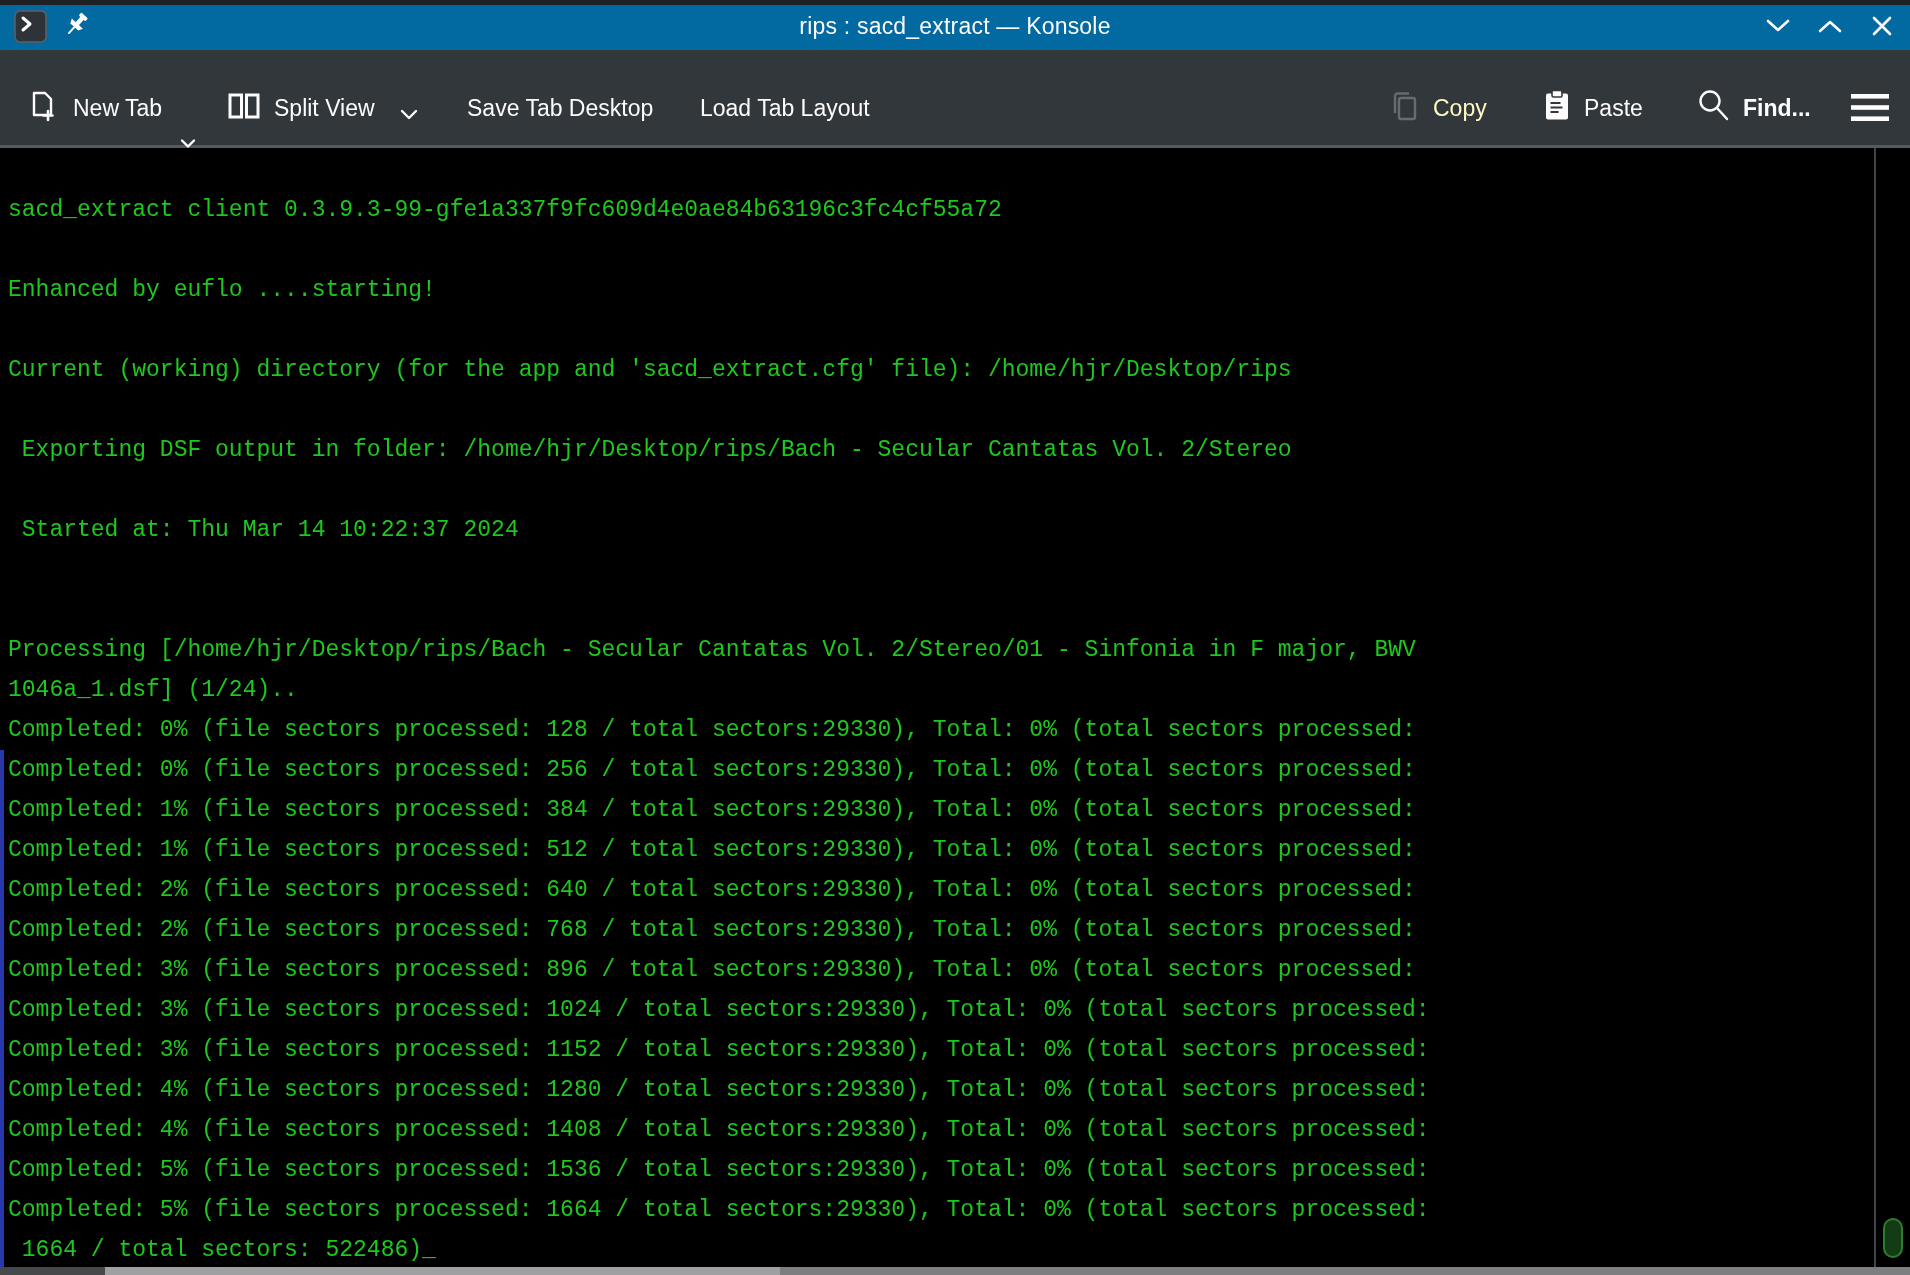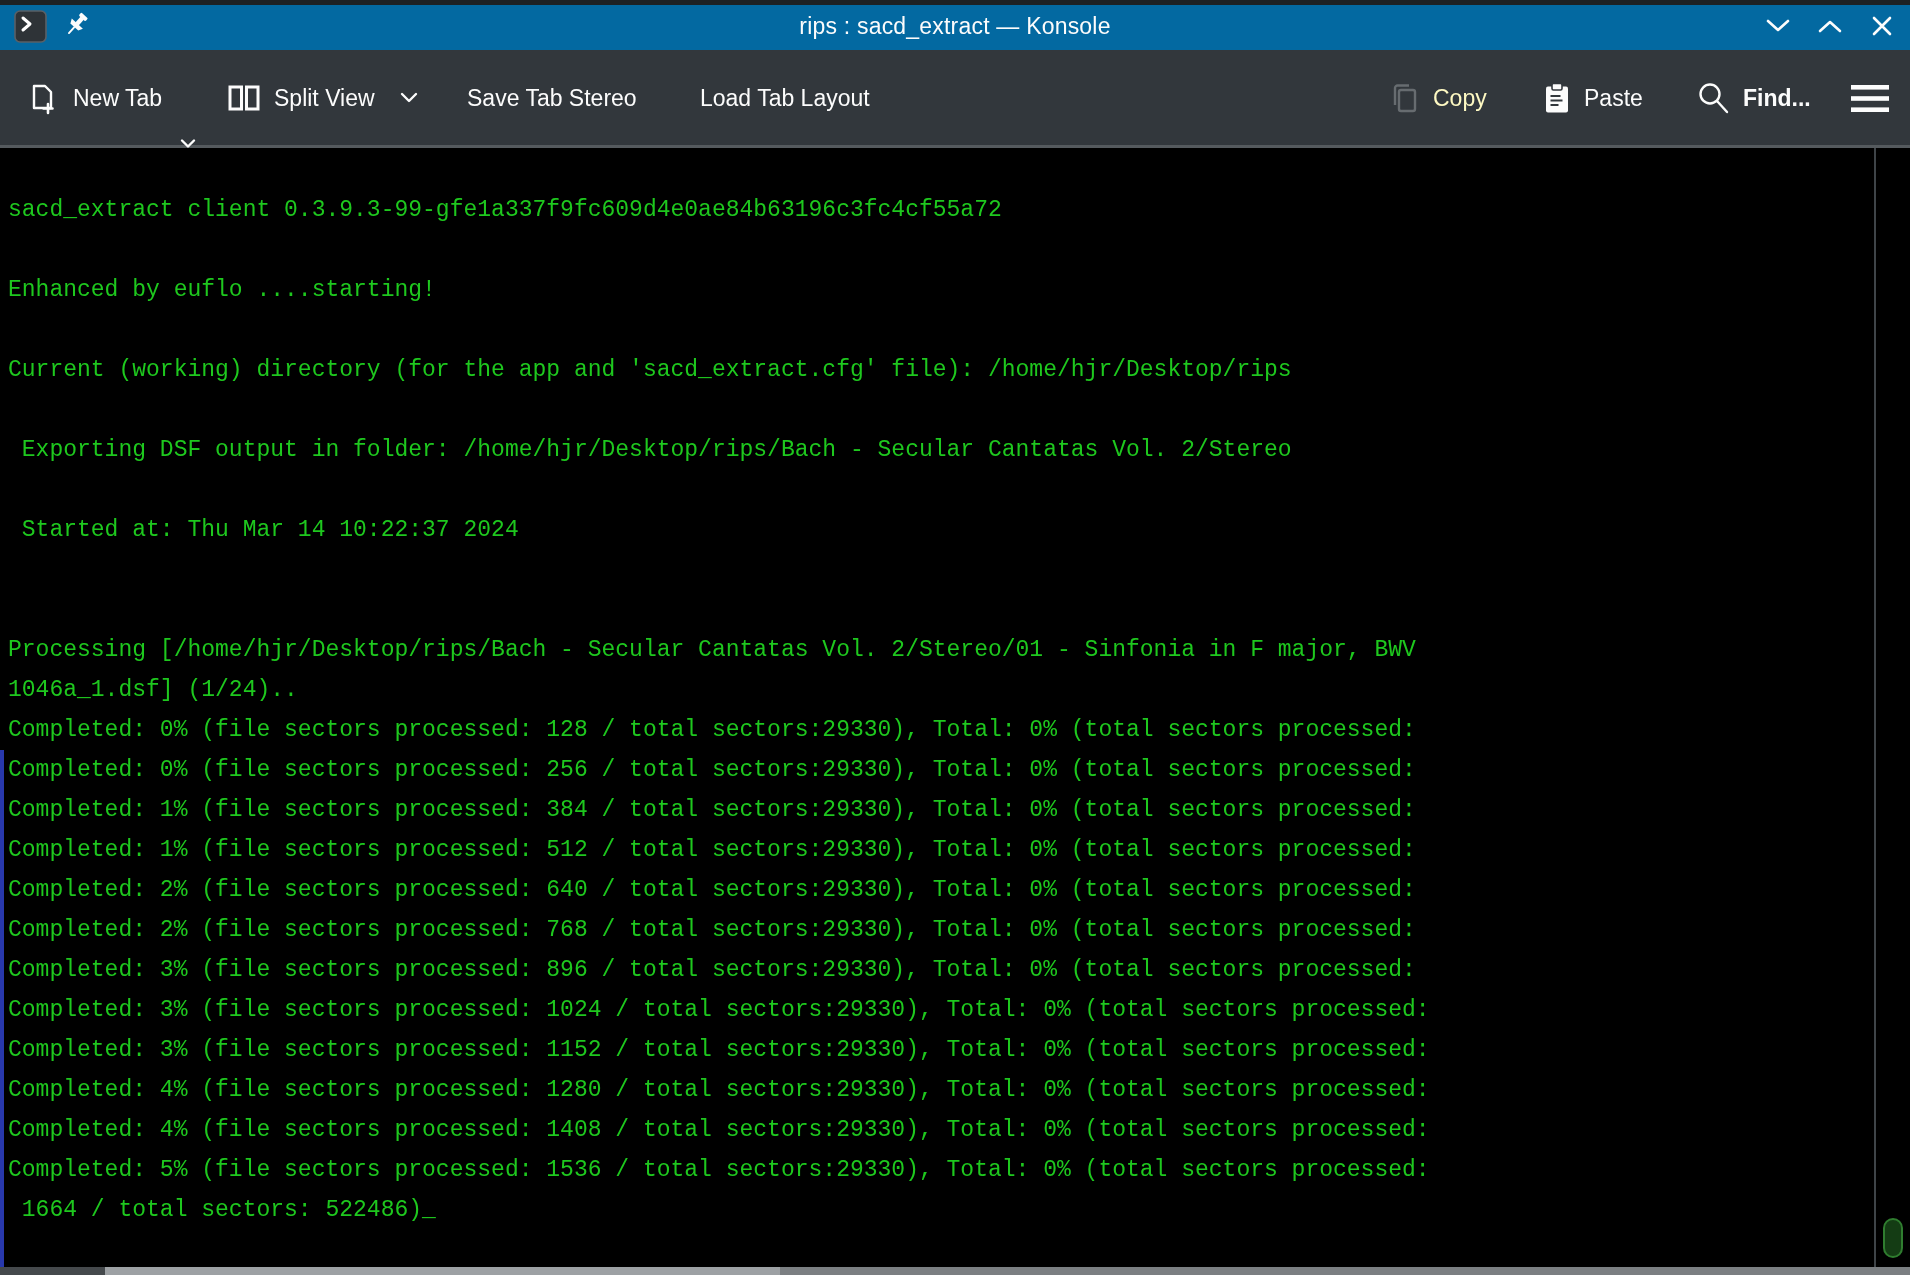--- a/index.html
+++ b/index.html
@@ -12,21 +12,21 @@
   .title{position:absolute;left:0;right:0;top:8px;text-align:center;color:#fcfcfc;
          font-size:23px;letter-spacing:.2px;}
   .app-icon{position:absolute;left:13px;top:4px;width:36px;height:36px;}
   .pin-icon{position:absolute;left:63px;top:6px;}
   .win-controls{position:absolute;right:14px;top:8px;display:flex;gap:24px;align-items:center;}
   .win-btn{width:28px;height:26px;display:flex;align-items:center;justify-content:center;cursor:default;}
 
   
   .toolbar{position:absolute;top:50px;left:0;width:100%;height:98px;background:#32373c;
            border-bottom:3px solid #555a5e;box-sizing:border-box;}
-  .tb-btn{position:absolute;top:24px;height:48px;display:flex;align-items:center;gap:13px;
+  .tb-btn{position:absolute;top:24px;height:48px;display:flex;align-items:flex-end;gap:13px;
           color:#fcfcfc;font-size:23px;white-space:nowrap;}
   .tb-btn.disabled{color:#fef9c3;}
   .newtab-arrow{position:absolute;left:178px;top:88px;}
 
   
   .terminal{position:absolute;top:148px;left:0;width:1874px;height:1119px;background:#000;overflow:hidden;}
   .term-inner{padding:42px 0 0 8px;}
   .trow{font-family:"Liberation Mono",monospace;font-size:23px;line-height:40px;height:40px;
         color:#1ec81e;white-space:pre;}
   .cursor{color:#1ec81e;}
@@ -114,21 +114,21 @@
       </span>
       <span>Split View</span>
       <span style="margin-left:10px;">
         <svg width="22" height="14" viewBox="0 0 22 14">
             <path d="M4 3 l7 7 7-7" stroke="#fcfcfc" stroke-width="2.4" fill="none" stroke-linecap="round" stroke-linejoin="round"></path>
           </svg>
       </span>
     </div>
 
     <div class="tb-btn" style="left:467px;">
-      <span>Save Tab Stereo</span>
+      <span>Save Tab Desktop</span>
     </div>
 
     <div class="tb-btn" style="left:700px;">
       <span>Load Tab Layout</span>
     </div>
 
     <div class="tb-btn disabled" style="left:1390px;">
       <span>
         <svg width="30" height="32" viewBox="0 0 30 32" fill="none">
           <path d="M5 23 V6 a2.5 2.5 0 0 1 2.5-2.5 H19" stroke="#676c70" stroke-width="2.4"></path>
@@ -189,20 +189,21 @@
           <div class="trow">Completed: 1% (file sectors processed: 384 / total sectors:29330), Total: 0% (total sectors processed:</div>
           <div class="trow">Completed: 1% (file sectors processed: 512 / total sectors:29330), Total: 0% (total sectors processed:</div>
           <div class="trow">Completed: 2% (file sectors processed: 640 / total sectors:29330), Total: 0% (total sectors processed:</div>
           <div class="trow">Completed: 2% (file sectors processed: 768 / total sectors:29330), Total: 0% (total sectors processed:</div>
           <div class="trow">Completed: 3% (file sectors processed: 896 / total sectors:29330), Total: 0% (total sectors processed:</div>
           <div class="trow">Completed: 3% (file sectors processed: 1024 / total sectors:29330), Total: 0% (total sectors processed:</div>
           <div class="trow">Completed: 3% (file sectors processed: 1152 / total sectors:29330), Total: 0% (total sectors processed:</div>
           <div class="trow">Completed: 4% (file sectors processed: 1280 / total sectors:29330), Total: 0% (total sectors processed:</div>
           <div class="trow">Completed: 4% (file sectors processed: 1408 / total sectors:29330), Total: 0% (total sectors processed:</div>
           <div class="trow">Completed: 5% (file sectors processed: 1536 / total sectors:29330), Total: 0% (total sectors processed:</div>
+          <div class="trow">Completed: 5% (file sectors processed: 1664 / total sectors:29330), Total: 0% (total sectors processed:</div>
         </div>
       <div class="trow"><span> 1664 / total sectors: 522486)</span><span class="cursor">_</span></div>
     </div>
   </div>
 
   <div class="marker-bar"></div>
 
   <div class="scroll-sep"></div>
   <div class="scroll-track">
     <div class="scroll-thumb"></div>

